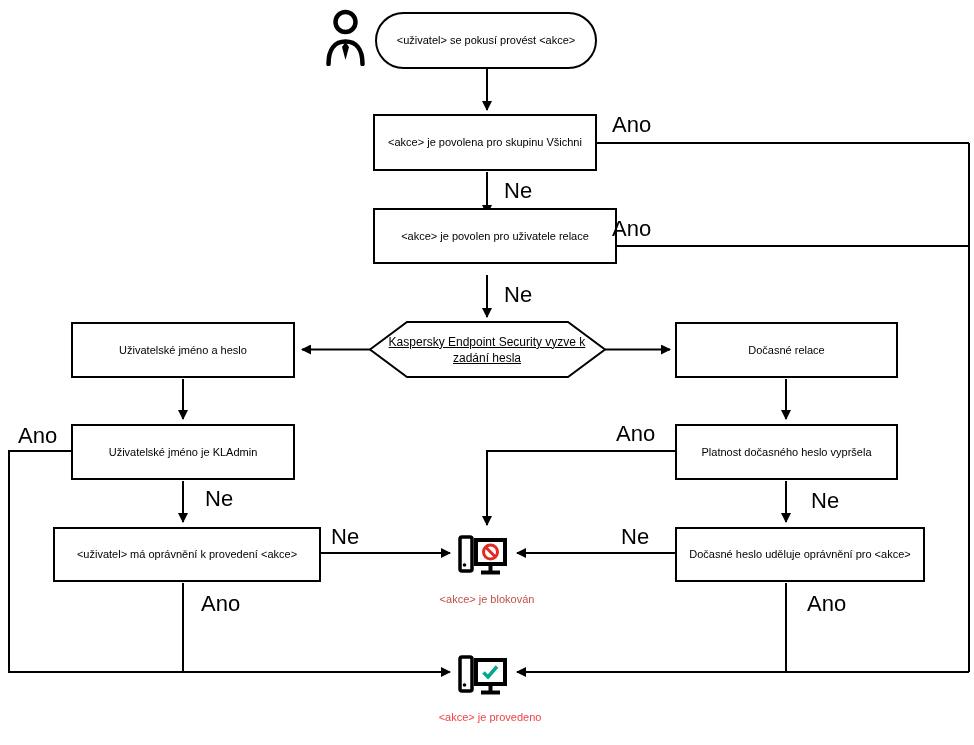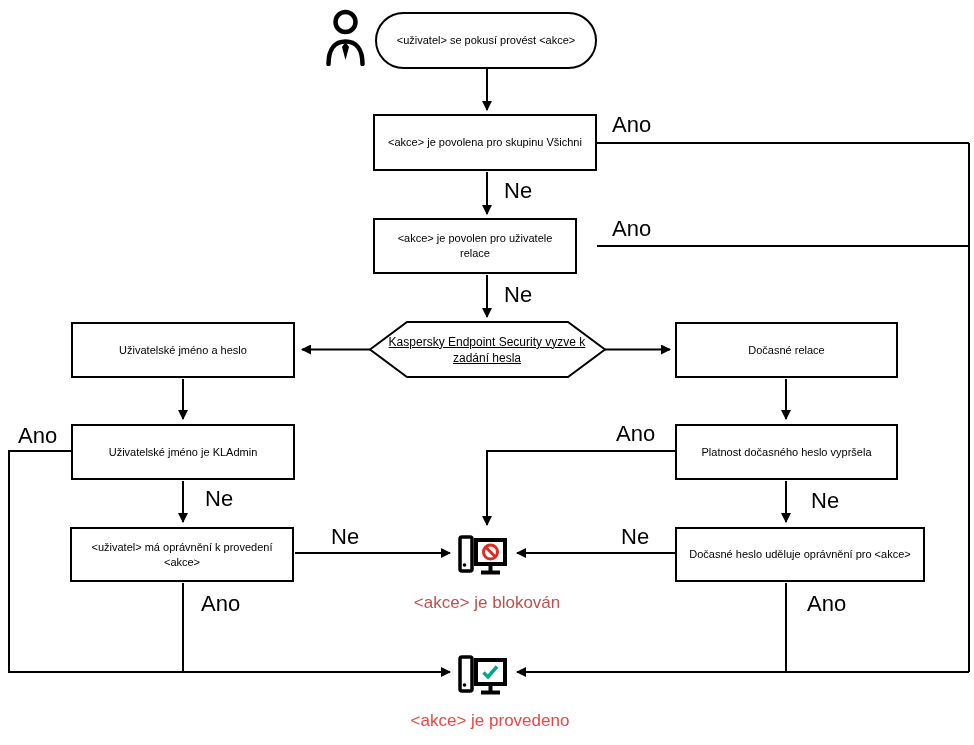--- a/index.html
+++ b/index.html
@@ -12,21 +12,21 @@
     position:absolute;z-index:2;box-sizing:border-box;background:#fff;
     border:2px solid #000;display:flex;align-items:center;justify-content:center;
     text-align:center;font-size:11px;line-height:1.35;padding:3px 10px;
   }
   .stadium{border-radius:29px;}
   .hex-text{
     position:absolute;z-index:2;display:flex;align-items:center;justify-content:center;
     text-align:center;font-size:12px;line-height:1.35;background:transparent;border:none;text-decoration:underline;
   }
   .edge-label{position:absolute;z-index:3;font-size:22px;color:#000;white-space:nowrap;}
-  .status-label{position:absolute;z-index:3;font-size:17px;text-align:center;white-space:nowrap;}
+  .status-label{position:absolute;z-index:3;font-size:11px;text-align:center;white-space:nowrap;}
   .status-blocked{color:#c0504d;}
   .status-performed{color:#ef4444;}
   .icon{position:absolute;z-index:2;}
 </style>
 </head>
 <body>
 
 <div class="canvas">
 
   <svg class="wires" width="974" height="745" viewBox="0 0 974 745">
@@ -67,21 +67,21 @@
   </svg>
 
   <div class="node stadium" style="left:375px;top:12px;width:222px;height:57px">
     <span>&lt;uživatel&gt; se pokusí provést &lt;akce&gt;</span>
   </div>
 
   <div class="node" style="left:373px;top:114px;width:224px;height:57px">
     <span>&lt;akce&gt; je povolena pro skupinu Všichni</span>
   </div>
 
-  <div class="node" style="left:373px;top:218px;width:204px;height:56px">
+  <div class="node" style="left:373px;top:208px;width:244px;height:56px">
     <span>&lt;akce&gt; je povolen pro uživatele relace</span>
   </div>
 
   <div class="hex-text" style="left:384px;top:333px;width:206px;height:34px">
     <span>Kaspersky Endpoint Security vyzve k zadání hesla</span>
   </div>
 
   <div class="node" style="left:71px;top:322px;width:224px;height:56px">
     <span>Uživatelské jméno a heslo</span>
   </div>
@@ -91,21 +91,21 @@
   </div>
 
   <div class="node" style="left:71px;top:424px;width:224px;height:56px">
     <span>Uživatelské jméno je KLAdmin</span>
   </div>
 
   <div class="node" style="left:675px;top:424px;width:223px;height:56px">
     <span>Platnost dočasného heslo vypršela</span>
   </div>
 
-  <div class="node" style="left:70px;top:527px;width:224px;height:55px">
+  <div class="node" style="left:53px;top:527px;width:268px;height:55px">
     <span>&lt;uživatel&gt; má oprávnění k provedení &lt;akce&gt;</span>
   </div>
 
   <div class="node" style="left:675px;top:527px;width:250px;height:55px">
     <span>Dočasné heslo uděluje oprávnění pro &lt;akce&gt;</span>
   </div>
 
   <div class="edge-label" style="left:612px;top:112px">Ano</div>
   <div class="edge-label" style="left:504px;top:178px">Ne</div>
   <div class="edge-label" style="left:612px;top:216px">Ano</div>

